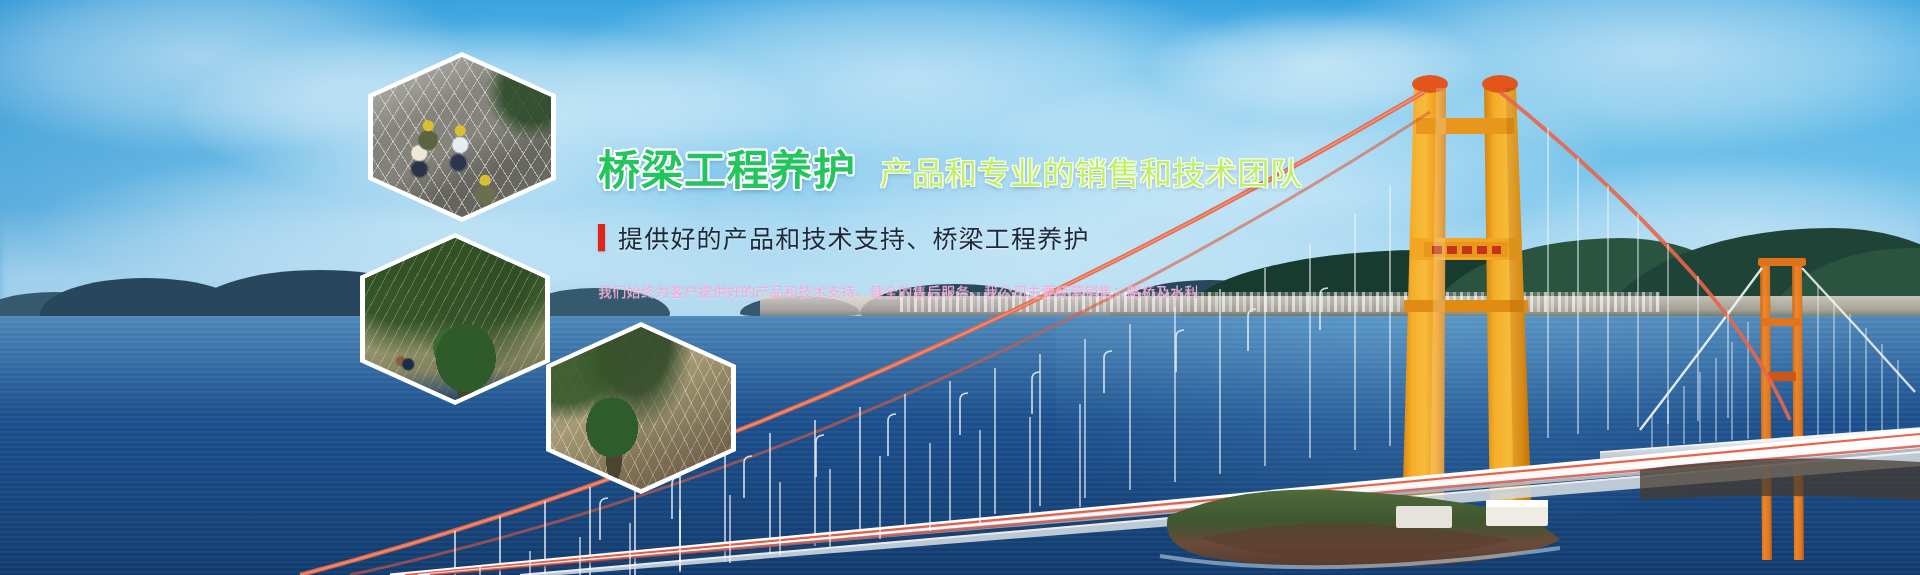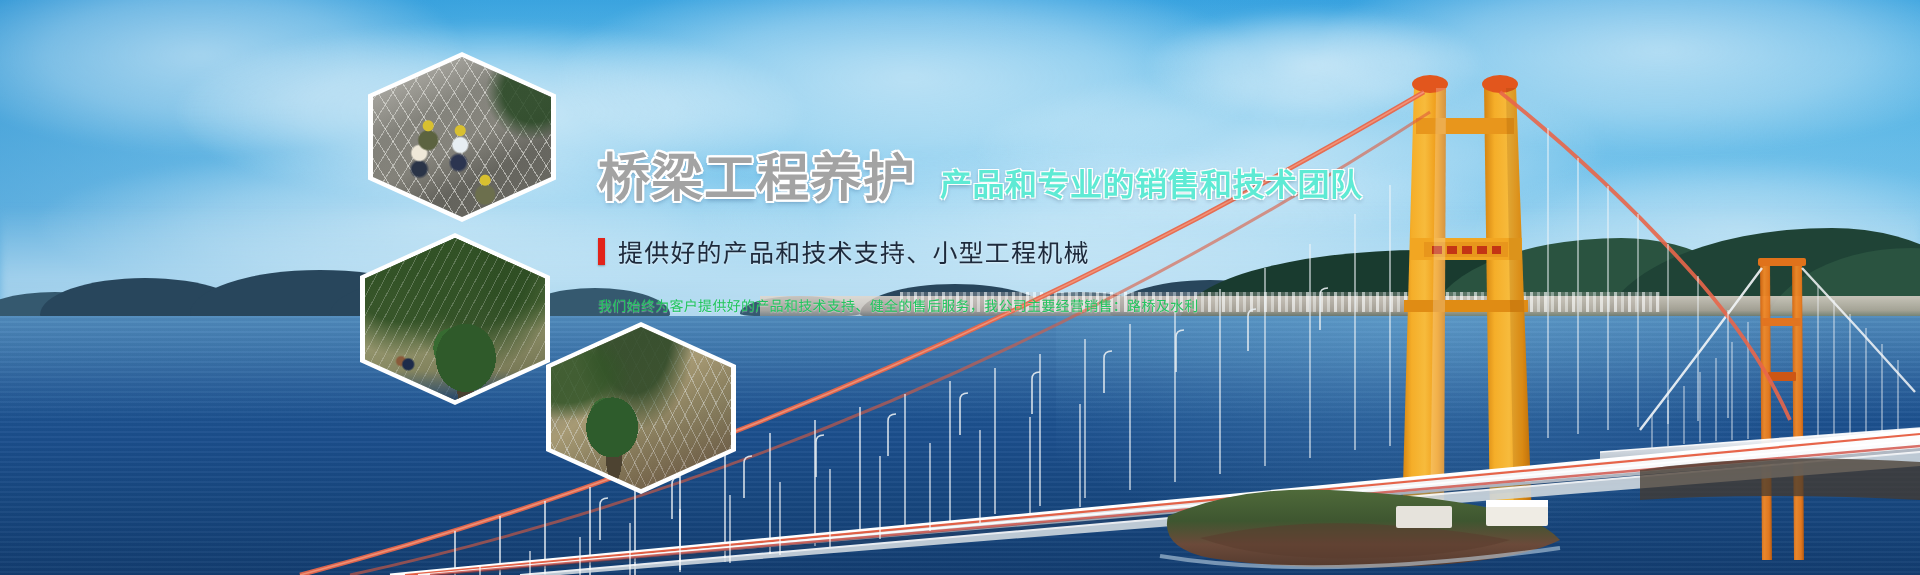--- a/index.html
+++ b/index.html
@@ -232,36 +232,36 @@
   .copy {
     position:absolute;
     left:598px; top:136px;
     width:760px;
   }
   .headline {
     display:flex; align-items:baseline; gap:24px;
     white-space:nowrap;
   }
   .headline .hl-main {
-    font-size:52px;
+    font-size:42px;
     font-weight:bold;
     letter-spacing:1px;
-    color:#a3a3a3;
+    color:#22c55e;
     text-shadow:
       -1.6px -1.6px 0 #ffffff,  1.6px -1.6px 0 #ffffff,
       -1.6px  1.6px 0 #ffffff,  1.6px  1.6px 0 #ffffff,
       -2.2px 0 0 #ffffff, 2.2px 0 0 #ffffff,
        0 -2.2px 0 #ffffff, 0 2.2px 0 #ffffff,
        0 3px 5px rgba(10,40,90,.35);
   }
   .headline .hl-sub {
     font-size:32px;
-    font-weight:bold;
+    font-weight:normal;
     letter-spacing:.5px;
-    color:#5eead4;
+    color:#bef264;
     text-shadow:
       -1.3px -1.3px 0 rgba(255,255,255,.95),  1.3px -1.3px 0 rgba(255,255,255,.95),
       -1.3px  1.3px 0 rgba(255,255,255,.95),  1.3px  1.3px 0 rgba(255,255,255,.95),
        0 2px 4px rgba(20,40,70,.35);
   }
 
   .subline {
     margin-top:22px;
     display:flex; align-items:center; gap:13px;
     white-space:nowrap;
@@ -276,21 +276,21 @@
     font-size:25px;
     color:#1d2a3c;
     letter-spacing:1.2px;
     text-shadow:0 1px 2px rgba(255,255,255,.55);
   }
 
   .para {
     margin-top:24px;
     font-size:14px;
     line-height:26px;
-    color:#22c55e;
+    color:#f9a8d4;
     letter-spacing:.3px;
     text-shadow:0 1px 1px rgba(255,255,255,.4);
   }
   .para div { white-space:nowrap; }
 </style>
 </head>
 <body>
 
 <div class="banner">
 
@@ -538,21 +538,21 @@
 
   <div class="copy">
 
     <div class="headline">
       <span class="hl-main">桥梁工程养护</span>
       <span class="hl-sub">产品和专业的销售和技术团队</span>
     </div>
 
     <div class="subline">
       <span class="bar"></span>
-      <span class="txt">提供好的产品和技术支持、小型工程机械</span>
+      <span class="txt">提供好的产品和技术支持、桥梁工程养护</span>
     </div>
 
     <div class="para">
       <div>我们始终为客户提供好的产品和技术支持、健全的售后服务，我公司主要经营销售：路桥及水利</div>
     </div>
 
   </div>
 
 </div>
 

